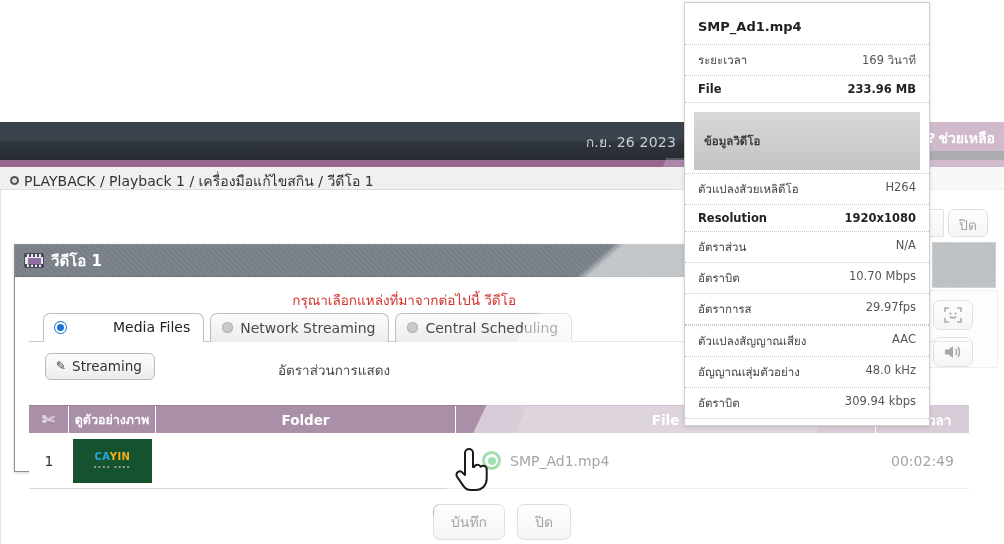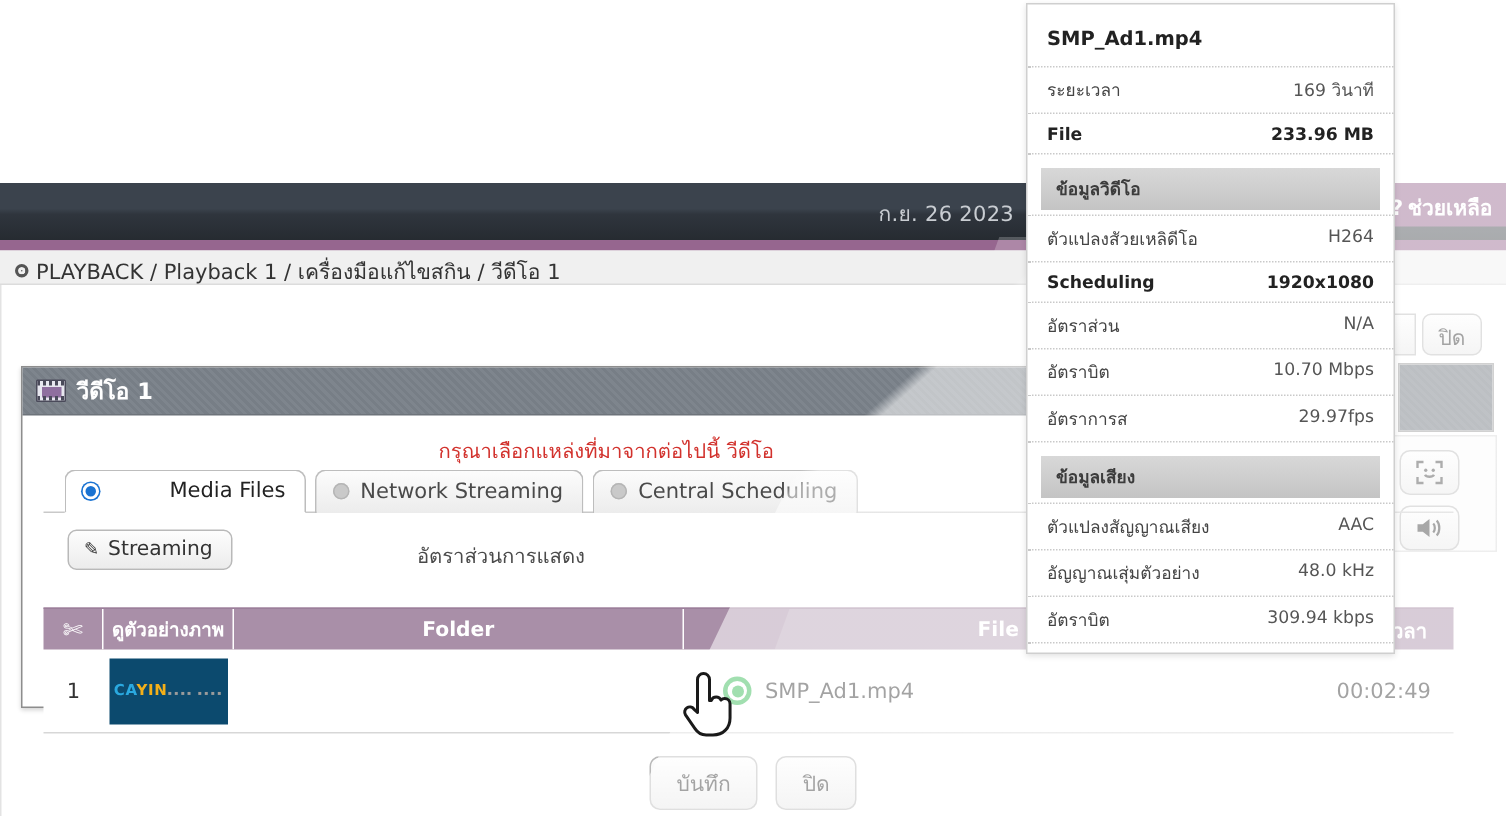--- a/index.html
+++ b/index.html
@@ -197,22 +197,22 @@
     align-items:center;
   }
   .td { display:flex; align-items:center; justify-content:center; height:100%; font-size:14px; color:#333;}
   .td-num { width: 40px; }
   .td-thumb{ width: 87px; }
   .td-fold { width: 300px; }
   .td-file { width: 420px; justify-content:flex-start; gap:9px; padding-left: 26px;}
   .td-dur  { width: 93px; }
 
   .thumb {
-    width: 79px; height: 44px; background:#0c4a6e;
-    display:flex; flex-direction:row; align-items:center; justify-content:center;
+    width: 79px; height: 44px; background:#14532d;
+    display:flex; flex-direction:column; align-items:center; justify-content:center;
   }
   .logo-row { font-size:10px; font-weight:bold; letter-spacing:.5px; line-height:1;}
   .logo-ca { color:#2aa9e0; }
   .logo-yin{ color:#f5b018; }
   .logo-sub{ font-size:4px; color:#9b9b9b; letter-spacing:1.6px; margin-top:2px;}
 
   .greendot {
     width:19px; height:19px; border-radius:50%;
     background:#ffffff; border:3px solid #2fb84f;
     display:flex; align-items:center; justify-content:center; flex:none;
@@ -247,21 +247,21 @@
     display:flex; justify-content:space-between;
     font-size:11.5px; padding: 6px 13px 6px 13px;
     border-top: 1px dotted #c9c9c9;
   }
   .tt-row .k { color:#444; }
   .tt-row .v { color:#555; }
   .tt-row.bold .k, .tt-row.bold .v { font-weight:bold; color:#222; }
   .tt-section {
     background: linear-gradient(to bottom,#d8d8d8,#c4c4c4);
     color:#3c3c3c; font-size:11.5px; font-weight:bold;
-    padding: 5px 10px; margin: 9px 9px 3px 9px;
+    padding: 20px 10px; margin: 9px 9px 3px 9px;
   }
   .tt-last { border-bottom: 1px dotted #c9c9c9; }
 
   
   .cursor { position:absolute; left:452px; top:447px; z-index:70; }
 </style>
 </head>
 <body>
 
 <div id="root">
@@ -397,37 +397,36 @@
       <span class="k">File</span>
       <span class="v">233.96 MB</span>
     </div>
 
     <div class="tt-section">ข้อมูลวิดีโอ</div>
     <div class="tt-row">
       <span class="k">ตัวแปลงสัวยเหลิดีโอ</span>
       <span class="v">H264</span>
     </div>
     <div class="tt-row bold">
-      <span class="k">Scheduling</span>
+      <span class="k">Resolution</span>
       <span class="v">1920x1080</span>
     </div>
     <div class="tt-row">
       <span class="k">อัตราส่วน</span>
       <span class="v">N/A</span>
     </div>
     <div class="tt-row">
       <span class="k">อัตราบิต</span>
       <span class="v">10.70 Mbps</span>
     </div>
     <div class="tt-row tt-last">
       <span class="k">อัตราการส</span>
       <span class="v">29.97fps</span>
     </div>
 
-    <div class="tt-section">ข้อมูลเสียง</div>
     <div class="tt-row">
       <span class="k">ตัวแปลงสัญญาณเสียง</span>
       <span class="v">AAC</span>
     </div>
     <div class="tt-row">
       <span class="k">อัญญาณเสุ่มตัวอย่าง</span>
       <span class="v">48.0 kHz</span>
     </div>
     <div class="tt-row tt-last">
       <span class="k">อัตราบิต</span>

